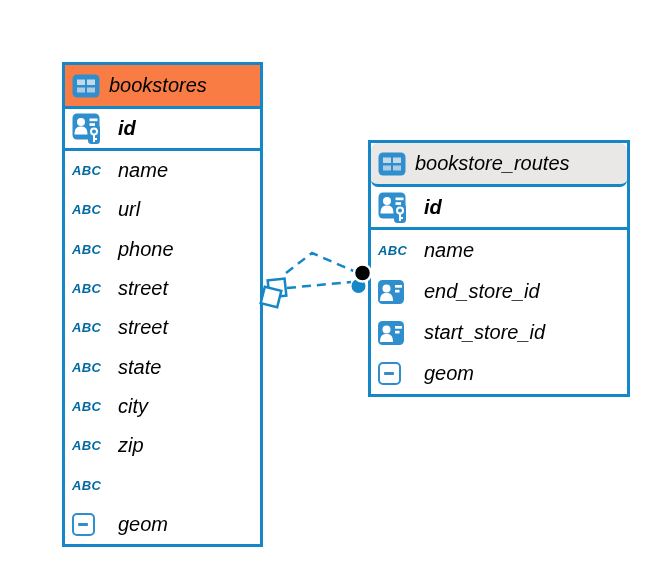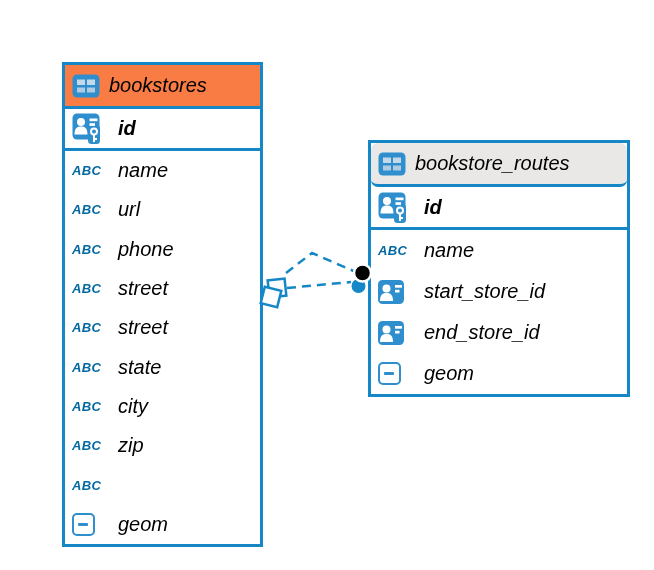--- a/index.html
+++ b/index.html
@@ -230,33 +230,33 @@
     <div class="row row-field">
       <span class="icon-slot">
         <svg width="26" height="24" viewBox="0 0 26 24">
           <rect x="0" y="0" width="26" height="24" rx="4.5" fill="#2f8ecd"></rect>
           <circle cx="8.5" cy="8.5" r="4" fill="#fff"></circle>
           <path d="M2 21 C2 14.5 5 13 8.5 13 C12 13 15 14.5 15 21 Z" fill="#fff"></path>
           <rect x="17" y="5" width="7" height="2.7" fill="#fff"></rect>
           <rect x="17" y="9.8" width="4.5" height="2.7" fill="#fff"></rect>
         </svg>
       </span>
-      <span>start_store_id</span>
+      <span>end_store_id</span>
     </div>
     <div class="row row-field">
       <span class="icon-slot">
         <svg width="26" height="24" viewBox="0 0 26 24">
           <rect x="0" y="0" width="26" height="24" rx="4.5" fill="#2f8ecd"></rect>
           <circle cx="8.5" cy="8.5" r="4" fill="#fff"></circle>
           <path d="M2 21 C2 14.5 5 13 8.5 13 C12 13 15 14.5 15 21 Z" fill="#fff"></path>
           <rect x="17" y="5" width="7" height="2.7" fill="#fff"></rect>
           <rect x="17" y="9.8" width="4.5" height="2.7" fill="#fff"></rect>
         </svg>
       </span>
-      <span>end_store_id</span>
+      <span>start_store_id</span>
     </div>
     <div class="row row-field">
       <span class="icon-slot">
           <span class="geom-icon">
             <span class="dash"></span>
           </span>
         </span>
       <span>geom</span>
     </div>
   </div>

